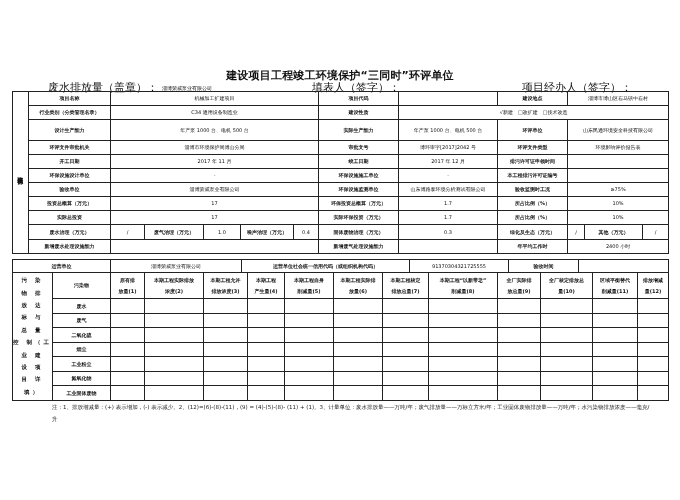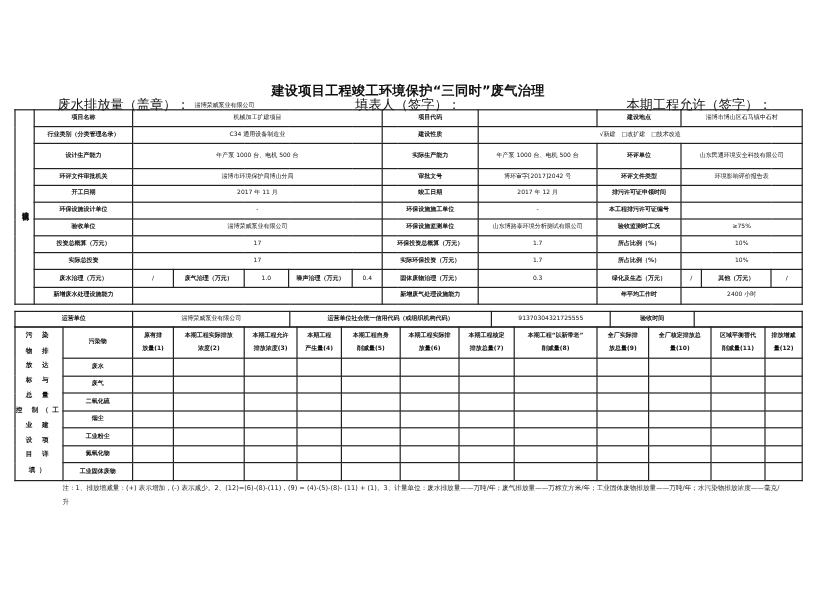--- a/index.html
+++ b/index.html
@@ -11,27 +11,27 @@
   td{border:1px solid #222;padding:0;text-align:center;vertical-align:middle;font-size:5px;line-height:1.25;overflow:hidden;white-space:nowrap;}
   td.lbl{font-weight:bold;}
   td.vert{writing-mode:vertical-rl;font-size:6px;font-weight:bold;letter-spacing:1px;}
   td.wrap{white-space:normal;}
   .note{position:absolute;left:52px;top:401px;width:600px;font-size:5.5px;line-height:12px;color:#222;}
   .sidecol{white-space:normal;font-size:5.5px;font-weight:bold;line-height:12.4px;letter-spacing:3px;}
 </style>
 </head>
 <body>
 
-<div class="title">建设项目工程竣工环境保护“三同时”废气治理</div>
+<div class="title">建设项目工程竣工环境保护“三同时”环评单位</div>
 
 <div class="hdr" style="left:48px;">
   <span>废水排放量（盖章）：</span><span class="small">淄博荣威泵业有限公司</span>
 </div>
-<div class="hdr" style="left:296px;">填表人（签字）：</div>
-<div class="hdr" style="left:522px;">本期工程允许（签字）：</div>
+<div class="hdr" style="left:312px;">填表人（签字）：</div>
+<div class="hdr" style="left:522px;">项目经办人（签字）：</div>
 
 <table style="left:12px;top:91px;width:656px;">
   <colgroup>
     <col style="width:16px">
       <col style="width:82px">
     <col style="width:34px">
       <col style="width:59px">
       <col style="width:37px">
       <col style="width:53px">
       <col style="width:25px">

